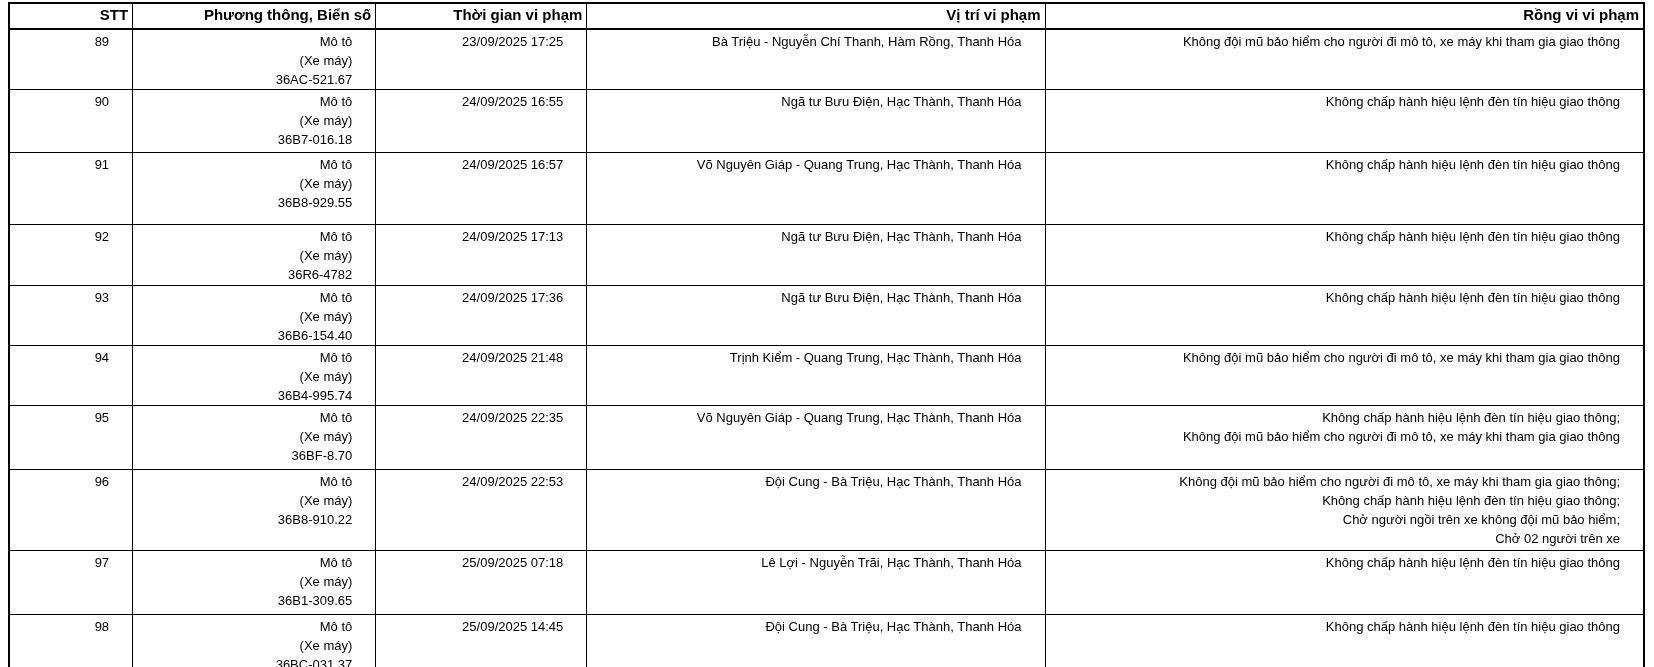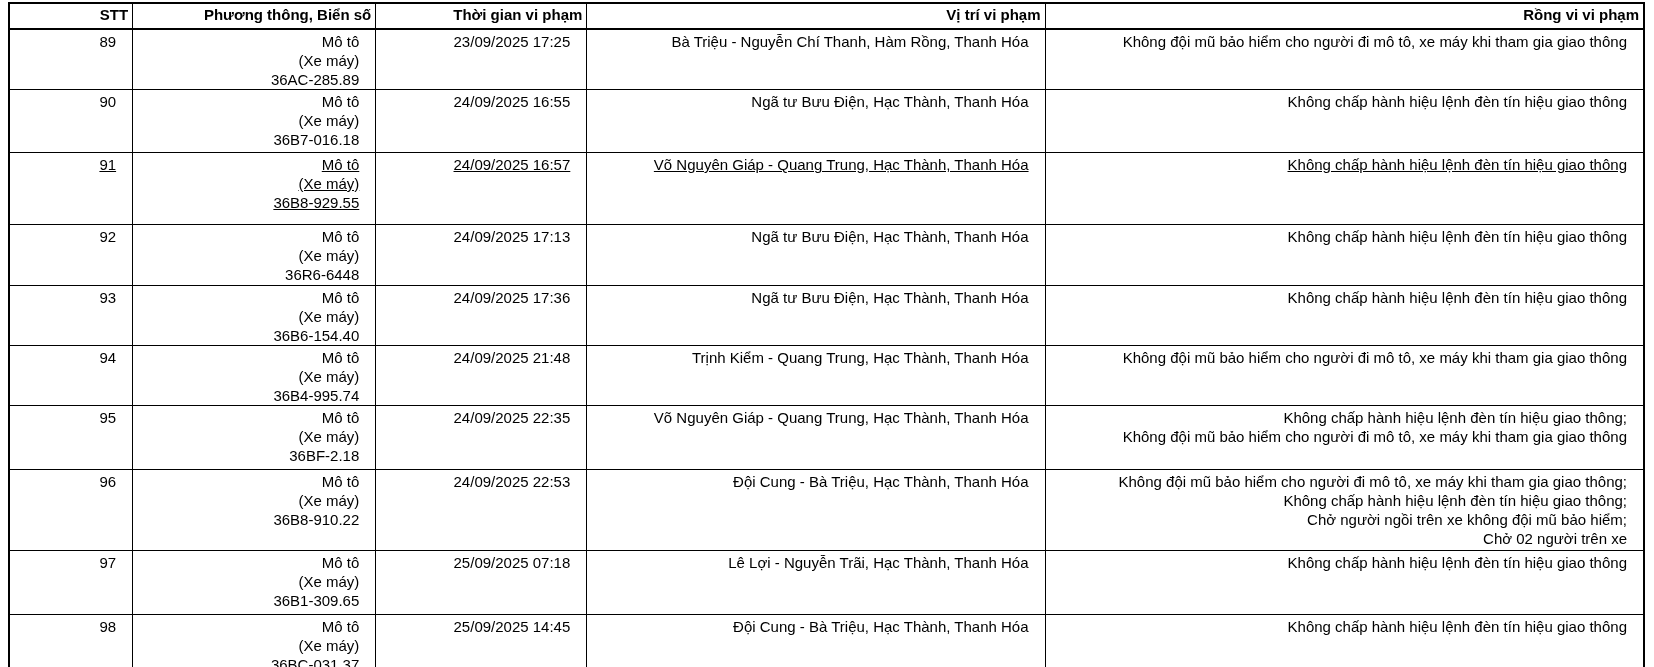--- a/index.html
+++ b/index.html
@@ -33,23 +33,23 @@
   }
   table.violations thead th {
     font-weight: bold;
     font-size: 15px;
     line-height: 20px;
     height: 22px;
     padding: 1px 4px;
     border-bottom: 2px solid #000000;
   }
   table.violations tbody td {
-    font-size: 15px;
+    font-size: 13px;
     line-height: 19px;
-    padding: 2px 16px 0 6px;
+    padding: 2px 23px 0 6px;
   }
   .col-stt      { width: 123px; }
   .col-vehicle  { width: 242px; }
   .col-time     { width: 210px; }
   .col-location { width: 456px; }
   .col-violation{ width: 596px; }
   .cell-line { display: block; }
 </style>
 </head>
 <body>
@@ -73,21 +73,21 @@
       </tr>
     </thead>
     <tbody id="table-body">
         <tr style="height: 60px;">
           <td>
             <span class="cell-line">89</span>
           </td>
           <td>
             <span class="cell-line">Mô tô</span>
             <span class="cell-line">(Xe máy)</span>
-            <span class="cell-line">36AC-285.89</span>
+            <span class="cell-line">36AC-521.67</span>
           </td>
           <td>
             <span class="cell-line">23/09/2025 17:25</span>
           </td>
           <td>
             <span class="cell-line">Bà Triệu - Nguyễn Chí Thanh, Hàm Rồng, Thanh Hóa</span>
           </td>
           <td>
             <span class="cell-line">Không đội mũ bảo hiểm cho người đi mô tô, xe máy khi tham gia giao thông</span>
           </td>
@@ -104,21 +104,21 @@
           <td>
             <span class="cell-line">24/09/2025 16:55</span>
           </td>
           <td>
             <span class="cell-line">Ngã tư Bưu Điện, Hạc Thành, Thanh Hóa</span>
           </td>
           <td>
             <span class="cell-line">Không chấp hành hiệu lệnh đèn tín hiệu giao thông</span>
           </td>
         </tr>
-        <tr style="height: 72px; text-decoration: underline;">
+        <tr style="height: 72px;">
           <td>
             <span class="cell-line">91</span>
           </td>
           <td>
             <span class="cell-line">Mô tô</span>
             <span class="cell-line">(Xe máy)</span>
             <span class="cell-line">36B8-929.55</span>
           </td>
           <td>
             <span class="cell-line">24/09/2025 16:57</span>
@@ -130,21 +130,21 @@
             <span class="cell-line">Không chấp hành hiệu lệnh đèn tín hiệu giao thông</span>
           </td>
         </tr>
         <tr style="height: 61px; margin-left: 44px;">
           <td>
             <span class="cell-line">92</span>
           </td>
           <td>
             <span class="cell-line">Mô tô</span>
             <span class="cell-line">(Xe máy)</span>
-            <span class="cell-line">36R6-6448</span>
+            <span class="cell-line">36R6-4782</span>
           </td>
           <td>
             <span class="cell-line">24/09/2025 17:13</span>
           </td>
           <td>
             <span class="cell-line">Ngã tư Bưu Điện, Hạc Thành, Thanh Hóa</span>
           </td>
           <td>
             <span class="cell-line">Không chấp hành hiệu lệnh đèn tín hiệu giao thông</span>
           </td>
@@ -187,21 +187,21 @@
             <span class="cell-line">Không đội mũ bảo hiểm cho người đi mô tô, xe máy khi tham gia giao thông</span>
           </td>
         </tr>
         <tr style="height: 64px;">
           <td>
             <span class="cell-line">95</span>
           </td>
           <td>
             <span class="cell-line">Mô tô</span>
             <span class="cell-line">(Xe máy)</span>
-            <span class="cell-line">36BF-2.18</span>
+            <span class="cell-line">36BF-8.70</span>
           </td>
           <td>
             <span class="cell-line">24/09/2025 22:35</span>
           </td>
           <td>
             <span class="cell-line">Võ Nguyên Giáp - Quang Trung, Hạc Thành, Thanh Hóa</span>
           </td>
           <td>
             <span class="cell-line">Không chấp hành hiệu lệnh đèn tín hiệu giao thông;</span>
             <span class="cell-line">Không đội mũ bảo hiểm cho người đi mô tô, xe máy khi tham gia giao thông</span>

